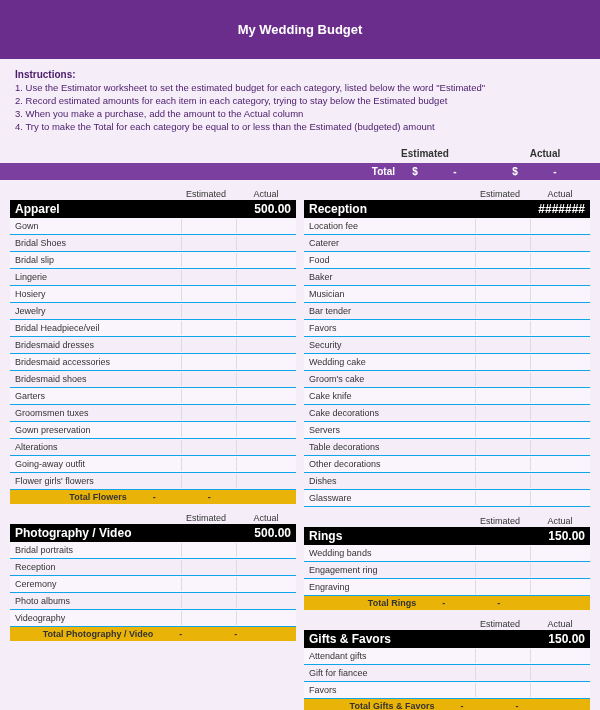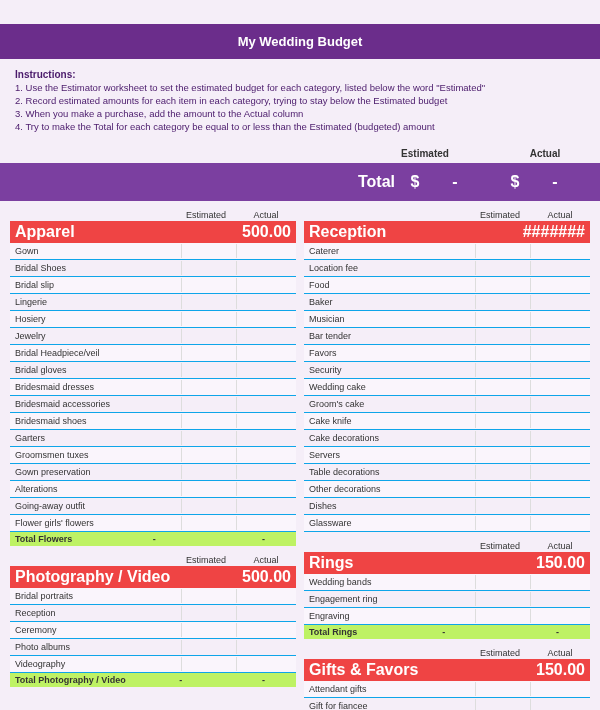--- a/index.html
+++ b/index.html
@@ -8,24 +8,23 @@
       font-size: 10px;
       background: #f5eef8;
       width: 600px;
       min-height: 710px;
       color: #333;
     }
     .header {
       background: #6b2d8b;
       color: white;
       text-align: center;
-      padding: 10px;
+      padding: 22px;
       font-size: 13px;
       font-weight: bold;
-      margin-top: 24px;
     }
     .instructions {
       padding: 10px 15px;
       font-size: 9.5px;
       color: #4a1a6b;
     }
     .instructions strong {
       font-weight: bold;
       font-size: 10px;
       margin-top: 28px;
@@ -37,41 +36,41 @@
       align-items: center;
       padding: 4px 15px;
       font-size: 10px;
     }
     .totals-bar {
       background: #7b3fa0;
       color: white;
       display: flex;
       justify-content: space-between;
       align-items: center;
-      padding: 10px 15px;
-      font-size: 16px;
+      padding: 3px 15px;
+      font-size: 10px;
       font-weight: bold;
     }
     .main-content {
       display: flex;
       padding: 8px 10px;
       gap: 8px;
     }
     .col-left, .col-right {
       flex: 1;
     }
     .section {
       margin-bottom: 8px;
     }
     .section-header {
-      background: #ef4444;
+      background: #000000;
       color: white;
       font-weight: bold;
       padding: 2px 5px;
-      font-size: 16px;
+      font-size: 12px;
       display: flex;
       justify-content: space-between;
     }
     .col-labels {
       display: flex;
       justify-content: flex-end;
       font-size: 9px;
       color: #333;
       padding: 1px 0;
     }
@@ -90,25 +89,25 @@
     .data-row:nth-child(odd) { background: #faf5fc; }
     .data-row:nth-child(even) { background: #f5eef8; }
     .row-label { flex: 1; }
     .row-val {
       width: 55px;
       text-align: center;
       border-left: 1px solid #ddd;
       height: 14px;
     }
     .total-row-bar {
-      background: #bef264;
+      background: #eab308;
       color: #333;
       font-weight: bold;
       display: flex;
-      justify-content: space-between;
+      justify-content: center;
       padding: 2px 5px;
       font-size: 9px;
     }
     .total-row-bar .tr-val {
       width: 55px;
       text-align: center;
     }
   </style>
 </head>
 <body>
@@ -182,25 +181,20 @@
             <span class="row-label">Jewelry</span>
             <span class="row-val"></span>
             <span class="row-val"></span>
           </div>
         <div class="data-row">
             <span class="row-label">Bridal Headpiece/veil</span>
             <span class="row-val"></span>
             <span class="row-val"></span>
           </div>
         <div class="data-row">
-            <span class="row-label">Bridal gloves</span>
-            <span class="row-val"></span>
-            <span class="row-val"></span>
-          </div>
-        <div class="data-row">
             <span class="row-label">Bridesmaid dresses</span>
             <span class="row-val"></span>
             <span class="row-val"></span>
           </div>
         <div class="data-row">
             <span class="row-label">Bridesmaid accessories</span>
             <span class="row-val"></span>
             <span class="row-val"></span>
           </div>
         <div class="data-row">
@@ -293,26 +287,26 @@
       <div class="section">
         <div class="col-labels">
           <span>Estimated</span>
           <span>Actual</span>
         </div>
         <div class="section-header">
           <span>Reception</span>
           <span>#######</span>
         </div>
         <div class="data-row">
+            <span class="row-label">Location fee</span>
+            <span class="row-val"></span>
+            <span class="row-val"></span>
+          </div>
+        <div class="data-row">
             <span class="row-label">Caterer</span>
-            <span class="row-val"></span>
-            <span class="row-val"></span>
-          </div>
-        <div class="data-row">
-            <span class="row-label">Location fee</span>
             <span class="row-val"></span>
             <span class="row-val"></span>
           </div>
         <div class="data-row">
             <span class="row-label">Food</span>
             <span class="row-val"></span>
             <span class="row-val"></span>
           </div>
         <div class="data-row">
             <span class="row-label">Baker</span>

